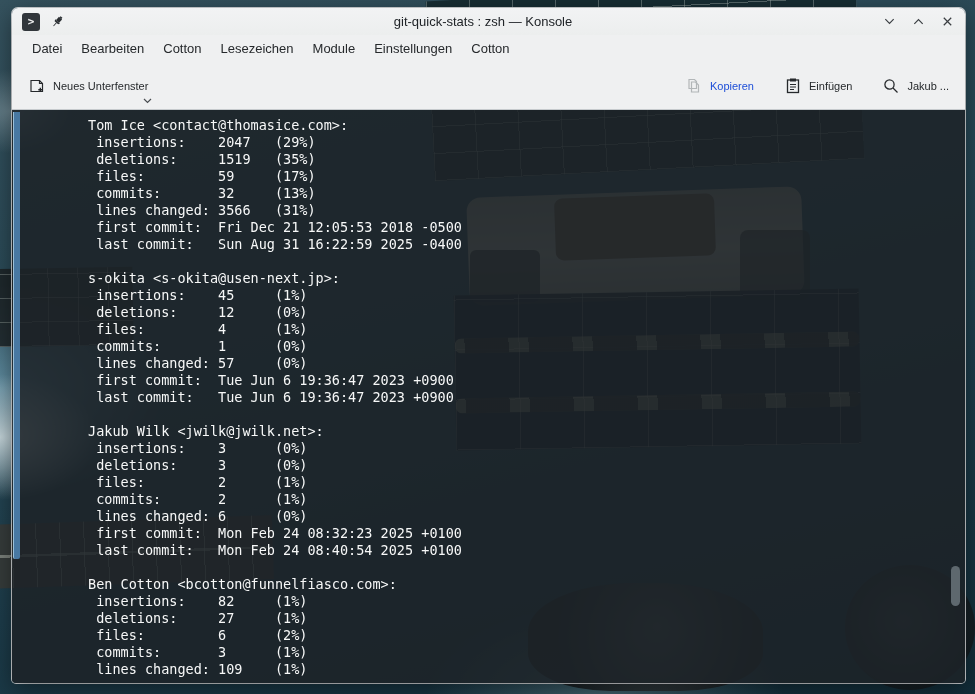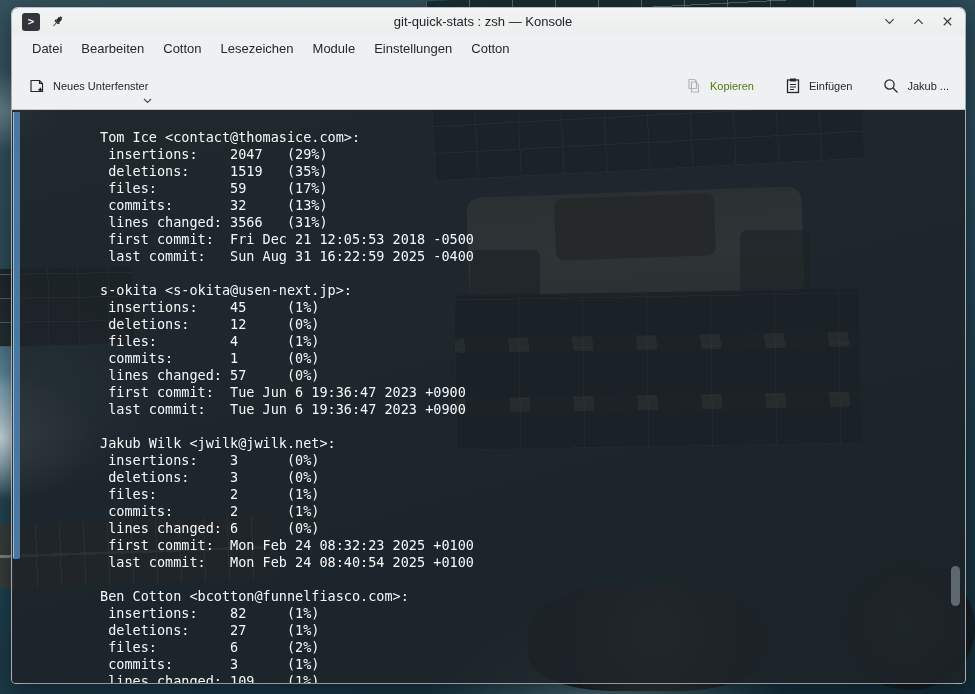--- a/index.html
+++ b/index.html
@@ -73,26 +73,26 @@
 
   .menubar{height:27px;flex:0 0 27px;background:#eff0f1;display:flex;align-items:center;
     gap:19px;padding:0 20px;font-size:13px;color:#26292c;}
   .menu-item{cursor:default;}
 
   .toolbar{height:47px;flex:0 0 47px;background:#eff0f1;display:flex;align-items:center;
     padding:0 12px;font-size:11px;color:#26292c;border-bottom:1px solid #c6cacd;}
   .tb-btn{display:flex;align-items:center;gap:7px;position:relative;padding:4px 4px;cursor:default;}
   .tb-left{display:flex;align-items:center;gap:26px;}
   .tb-right{margin-left:auto;display:flex;align-items:center;gap:22px;}
-  .tb-btn.disabled{color:#4d7c0f;}
+  .tb-btn.disabled{color:#1d4ed8;}
   .mini-caret{position:absolute;right:0px;bottom:-5px;line-height:0;}
   .inline-caret{margin-left:6px;line-height:0;display:flex;align-items:center;}
 
   .terminal{flex:1 1 auto;position:relative;background:rgba(29,35,39,0.87);overflow:hidden;}
-  .term-text{position:absolute;left:7px;top:3px;margin:16px;
+  .term-text{position:absolute;left:7px;top:3px;margin:4px;
     font-family:"DejaVu Sans Mono",monospace;font-size:13.5px;line-height:17px;
     color:#f7f8f8;white-space:pre;}
   .highlight-bar{position:absolute;left:1px;top:2px;width:6px;height:447px;
     background:#4878a2;border-left:1px solid #9cc0d8;border-radius:0 0 2px 2px;}
   .scroll-thumb{position:absolute;right:5px;top:456px;width:9px;height:40px;
     border-radius:4.5px;background:#5e686e;}
   svg{display:block;}
 </style>
 </head>
 <body>

